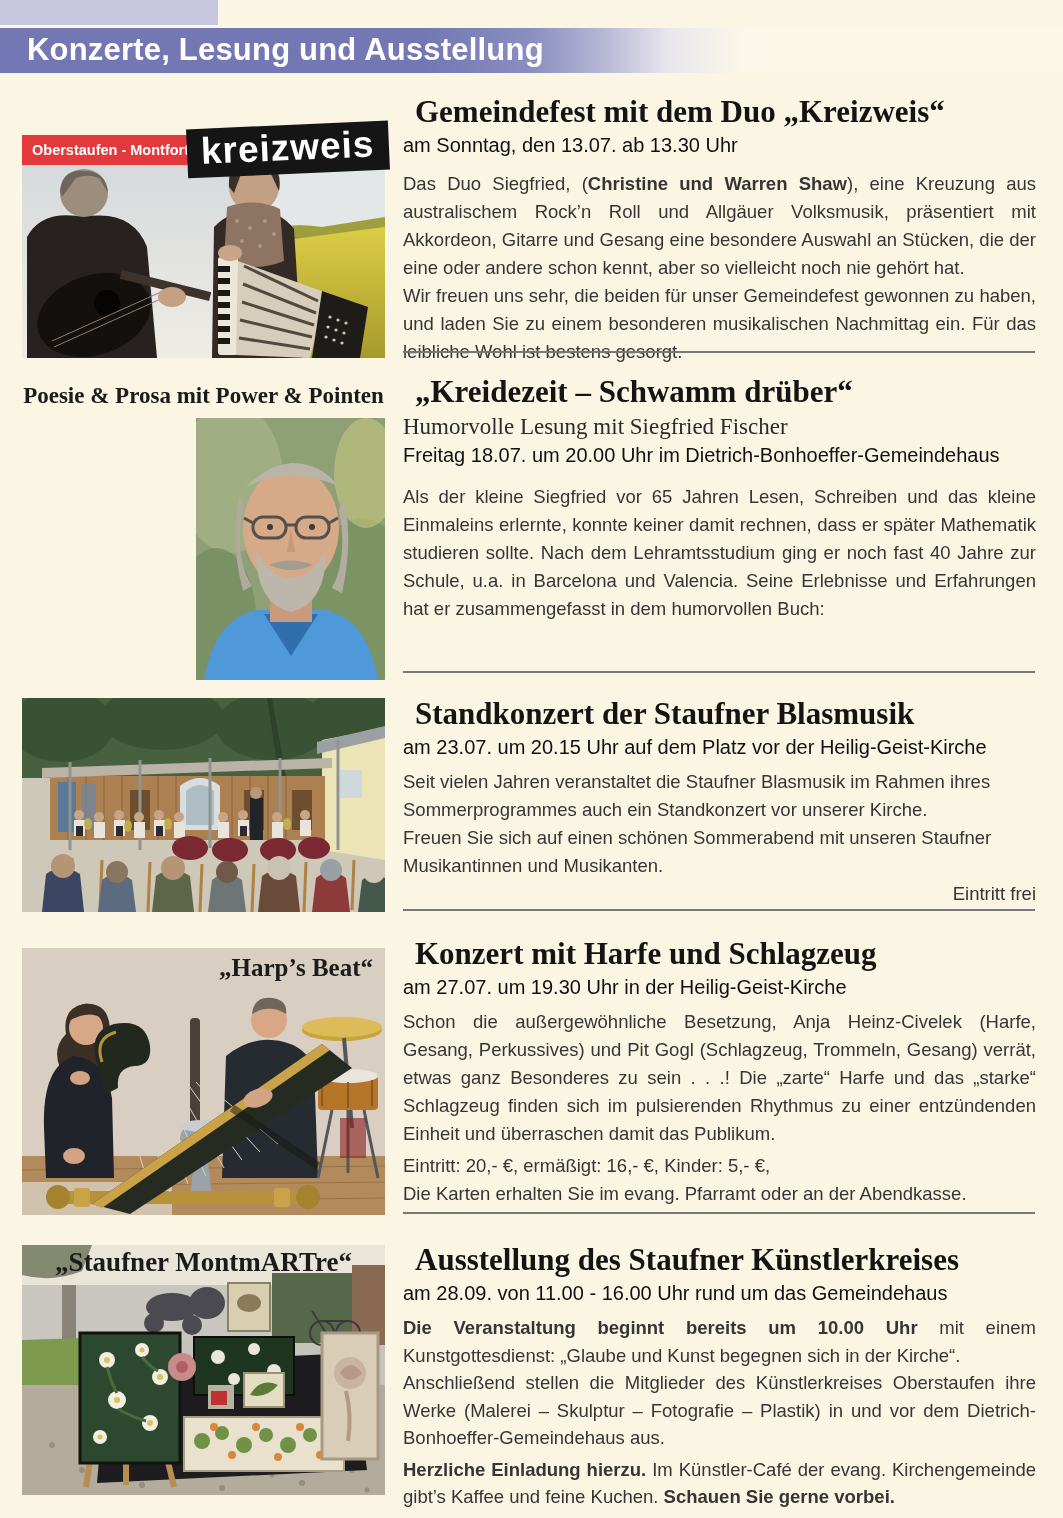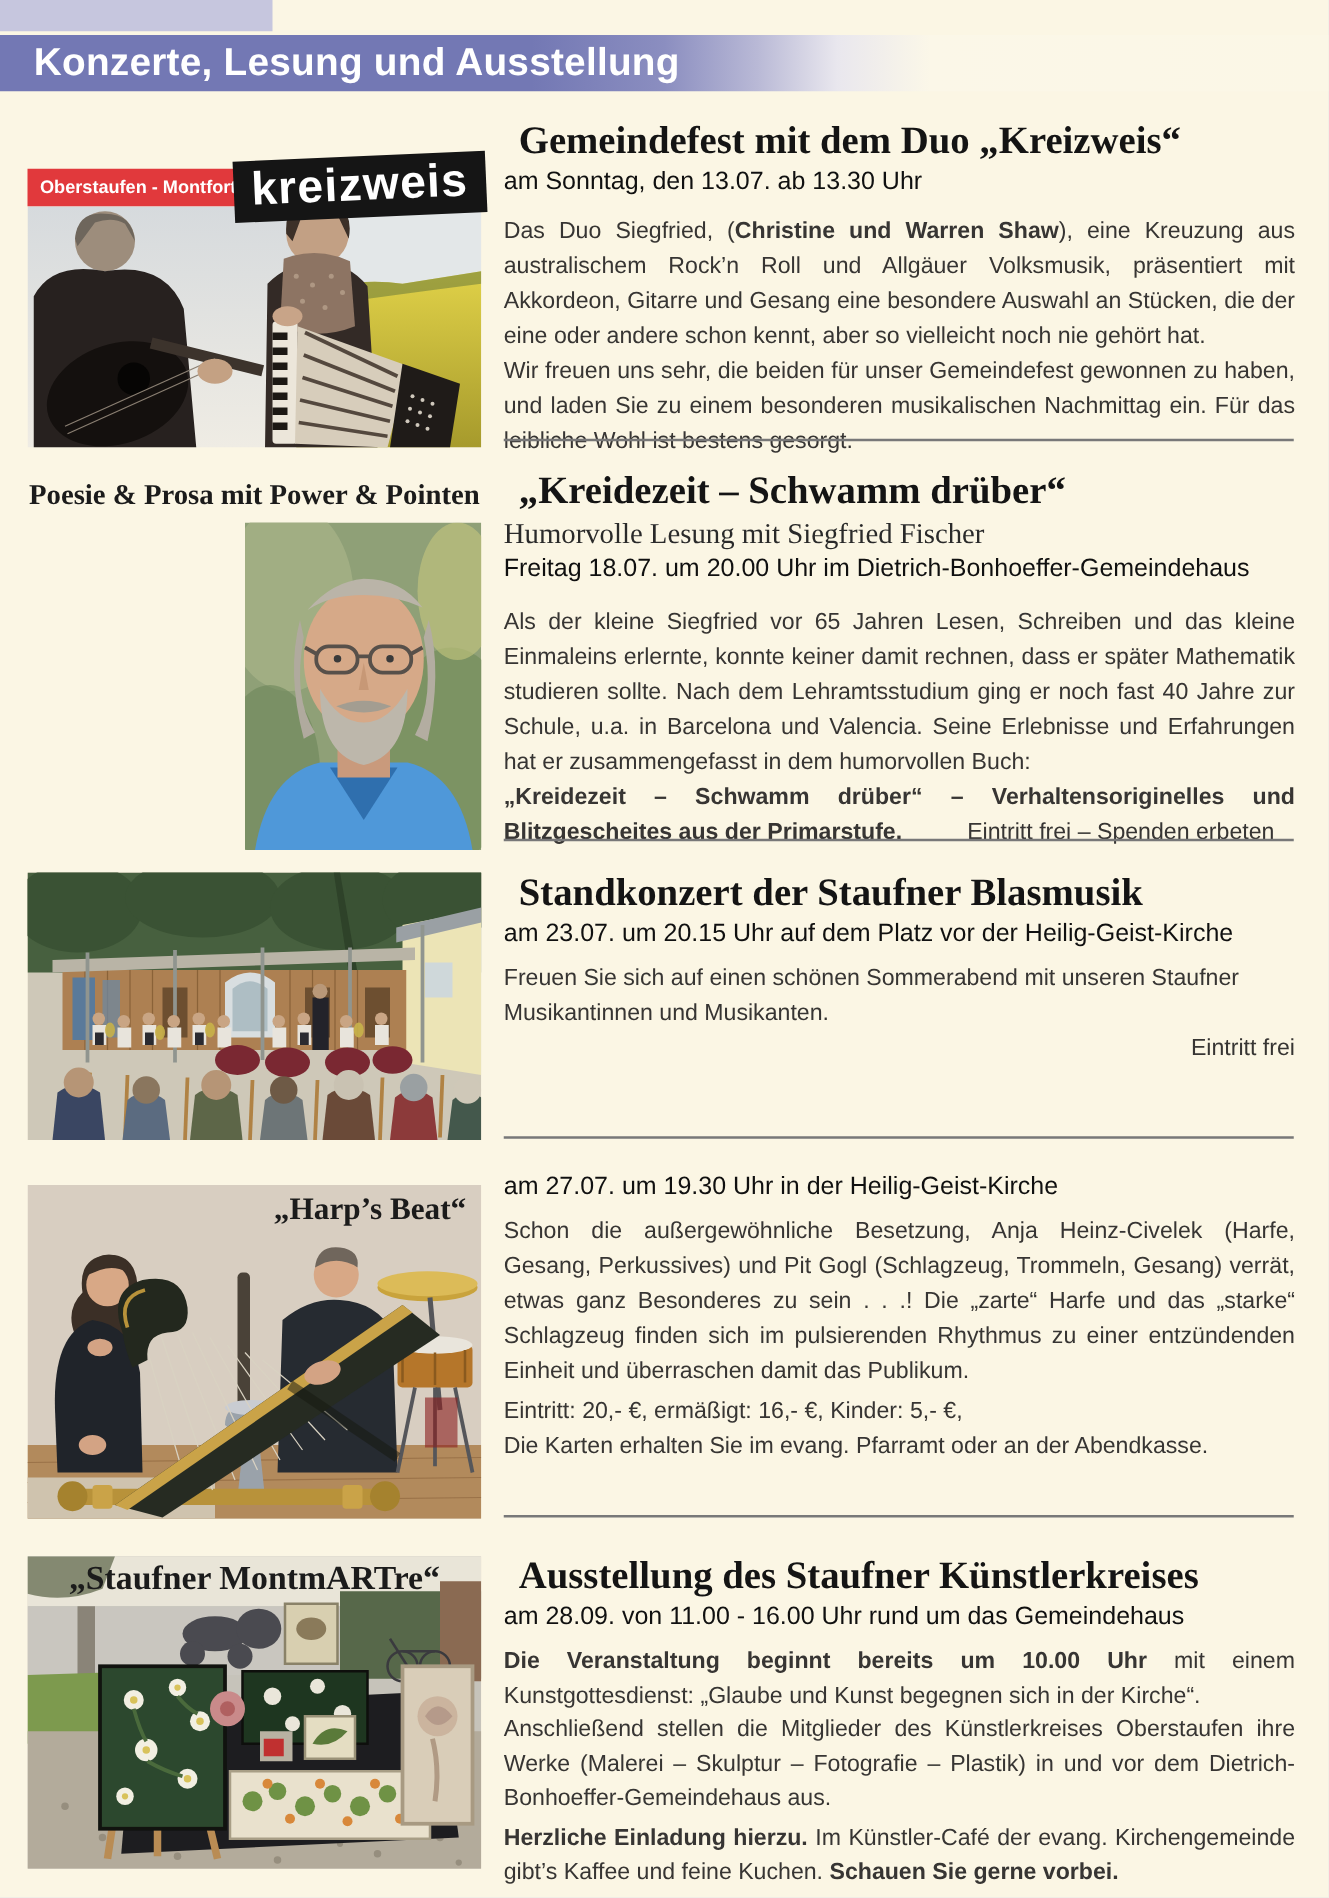--- a/index.html
+++ b/index.html
@@ -476,38 +476,37 @@
     </div>
   </div>
   <div class="rule" style="top:351px"></div>
 
   <div class="sec" style="top:374px">
     <h2 class="title">„Kreidezeit – Schwamm drüber“</h2>
     <div class="subserif">Humorvolle Lesung mit Siegfried Fischer</div>
     <div class="when">Freitag 18.07. um 20.00 Uhr im Dietrich-Bonhoeffer-Gemeindehaus</div>
     <div class="body">
       <p>Als der kleine Siegfried vor 65 Jahren Lesen, Schreiben und das kleine Einmaleins erlernte, konnte keiner damit rechnen, dass er später Mathematik studieren sollte. Nach dem Lehramtsstudium ging er noch fast 40 Jahre zur Schule, u.a. in Barcelona und Valencia. Seine Erlebnisse und Erfahrungen hat er zusammengefasst in dem humorvollen Buch:</p>
-      <p>
-        <b>„Kreidezeit – Schwamm drüber“ – Verhaltensoriginelles und Blitzgescheites aus der Primarstufe.</b><span class="gap-sm"></span><span>Eintritt frei – Spenden erbeten</span>
-      </p>
     </div>
   </div>
   <div class="rule" style="top:671px"></div>
 
   <div class="sec" style="top:696px">
     <h2 class="title">Standkonzert der Staufner Blasmusik</h2>
     <div class="when" style="margin-bottom:8px">am 23.07. um 20.15 Uhr auf dem Platz vor der Heilig-Geist-Kirche</div>
     <div class="body" style="text-align:left">
+      <p>Seit vielen Jahren veranstaltet die Staufner Blasmusik im Rahmen ihres Sommerprogrammes auch ein Standkonzert vor unserer Kirche.</p>
       <p>Freuen Sie sich auf einen schönen Sommerabend mit unseren Staufner Musikantinnen und Musikanten.</p>
       <p class="note">Eintritt frei</p>
     </div>
   </div>
   <div class="rule" style="top:909px"></div>
 
   <div class="sec" style="top:936px">
+    <h2 class="title">Konzert mit Harfe und Schlagzeug</h2>
     <div class="when" style="margin-bottom:8px">am 27.07. um 19.30 Uhr in der Heilig-Geist-Kirche</div>
     <div class="body">
       <p>Schon die außergewöhnliche Besetzung, Anja Heinz-Civelek (Harfe, Gesang, Perkussives) und Pit Gogl (Schlagzeug, Trommeln, Gesang) verrät, etwas ganz Besonderes zu sein . . .! Die „zarte“ Harfe und das „starke“ Schlagzeug finden sich im pulsierenden Rhythmus zu einer entzündenden Einheit und überraschen damit das Publikum.</p>
       <p class="note" style="margin-top:4px;text-align:left">Eintritt: 20,- €, ermäßigt: 16,- €, Kinder: 5,- €,</p>
       <p style="text-align:left">Die Karten erhalten Sie im evang. Pfarramt oder an der Abendkasse.</p>
     </div>
   </div>
   <div class="rule" style="top:1212px"></div>
 
   <div class="sec sec5" style="top:1242px">

